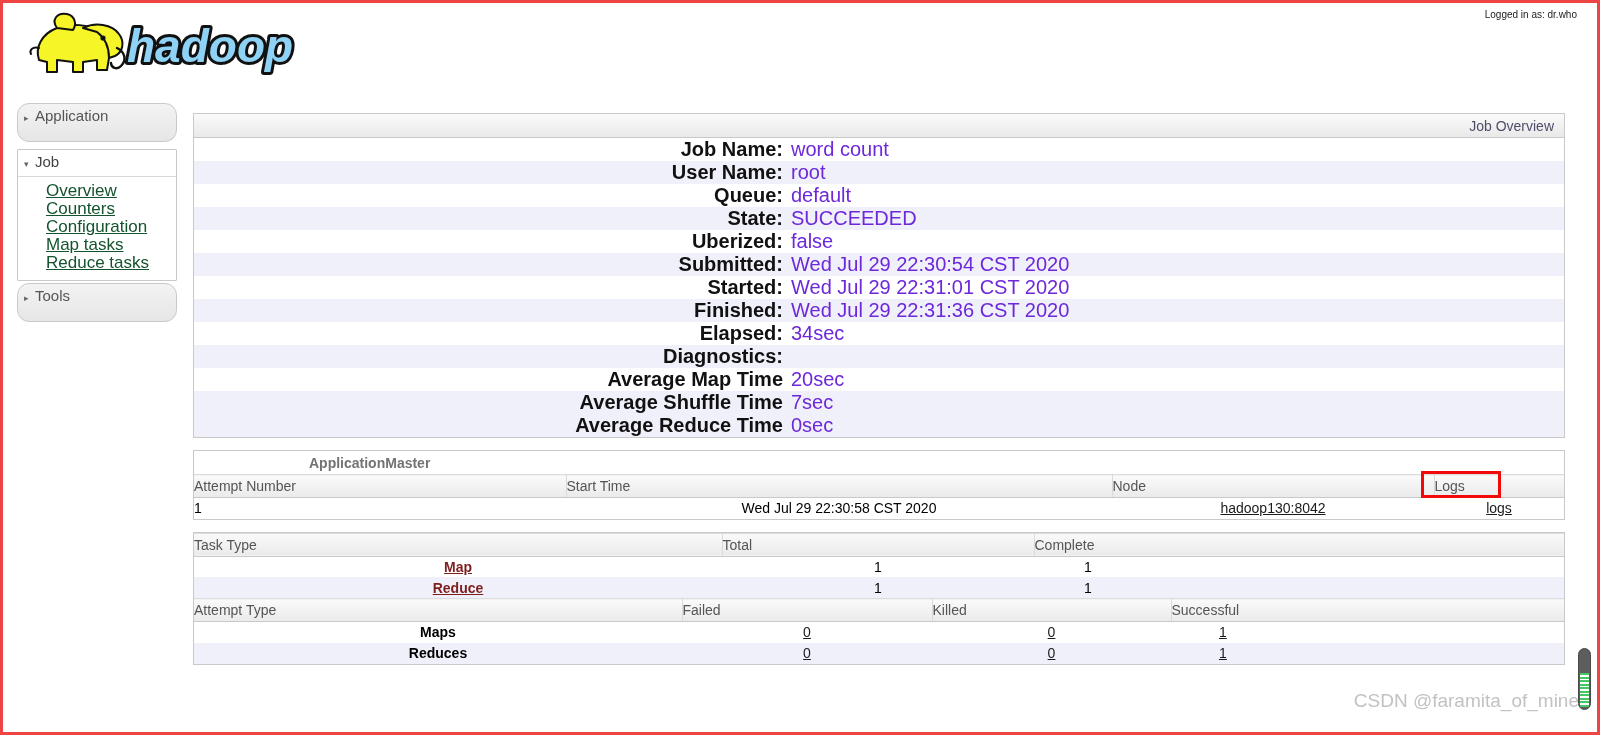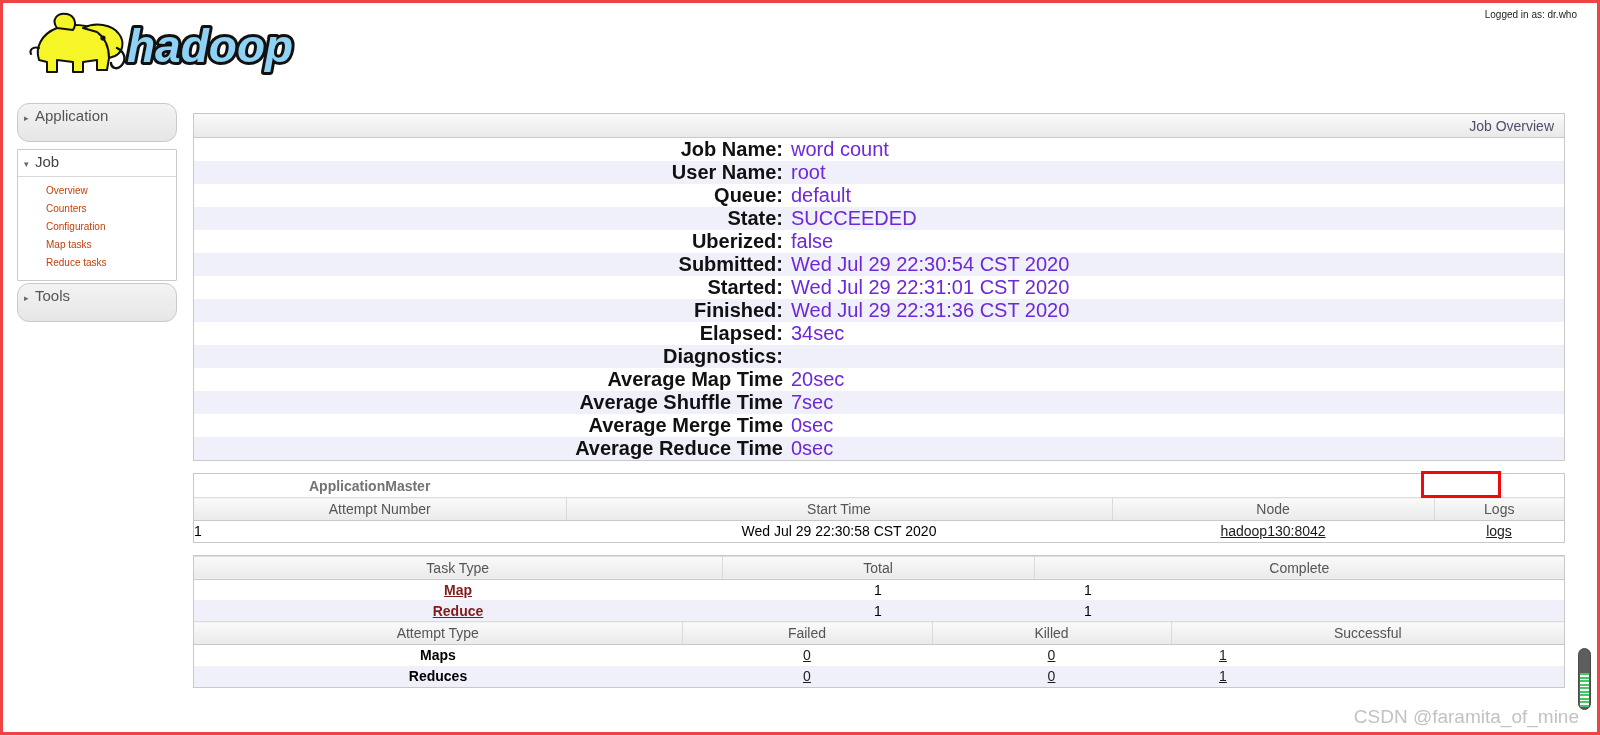--- a/index.html
+++ b/index.html
@@ -65,22 +65,23 @@
     color: #444;
     background: #fff;
     border-bottom: 1px solid #d8d8d8;
     cursor: pointer;
     line-height: 17px;
   }
   .caret { display: inline-block; width: 11px; color: #666; font-size: 9px; }
   .nav-sub { padding: 5px 0 8px 28px; background: #fff; border-radius: 0 0 4px 4px; }
   .nav-sub a {
     display: block;
-    font-size: 10px;
-    color: #c2410c;
+    font-size: 17px;
+    color: #14532d;
+    text-decoration: underline;
     line-height: 17px;
     margin-bottom: 1px;
     cursor: pointer;
   }
 
   
   #content {
     position: absolute; left: 190px; top: 110px;
     width: 1372px;
   }
@@ -107,21 +108,21 @@
   table.ov td.val { color: #6d28d9; padding-left: 0; }
   table.ov tr.alt { background: #f0f0fa; }
 
   
   table.grid { width: 100%; border-collapse: collapse; table-layout: fixed; }
   table.grid td, table.grid th { font-size: 14px; padding: 0; }
   table.grid tr { height: 21px; }
   tr.hdr td {
     background: linear-gradient(to bottom,#fafafa 0%, #eaeaea 100%);
     color: #555;
-    text-align: center;
+    text-align: left;
     font-weight: normal;
     border-right: 1px solid #dadada;
     border-bottom: 1px solid #c9c9c9;
     border-top: 1px solid #dcdcdc;
     height: 23px;
     margin-top: 32px;
   }
   tr.hdr td:last-child { border-right: none; }
   tr.alt { background: #f0f0fa; }
   td.c { text-align: center; }
@@ -139,21 +140,21 @@
   #logs-annot {
     position: absolute;
     left: 1418px; top: 468px;
     width: 80px; height: 27px;
     border: 3px solid #f00a0a;
     pointer-events: none;
   }
 
   
   #watermark {
-    position: absolute; right: 18px; bottom: 4px;
+    position: absolute; right: 18px; bottom: 20px;
     font-size: 19px; color: #c2c2c2;
     font-family: "Liberation Sans", sans-serif;
   }
 
   
   #scrollbar {
     position: absolute; right: 6px; top: 645px;
     width: 13px; height: 62px;
     background: #5d5d5d;
     border-radius: 7px;
@@ -270,24 +271,20 @@
             <td class="lbl">Diagnostics:</td>
             <td class="val"></td>
           </tr>
           <tr>
             <td class="lbl">Average Map Time</td>
             <td class="val">20sec</td>
           </tr>
           <tr class="alt">
             <td class="lbl">Average Shuffle Time</td>
             <td class="val">7sec</td>
-          </tr>
-          <tr>
-            <td class="lbl">Average Merge Time</td>
-            <td class="val">0sec</td>
           </tr>
           <tr class="alt">
             <td class="lbl">Average Reduce Time</td>
             <td class="val">0sec</td>
           </tr>
         </tbody>
       </table>
     </div>
 
     <div class="panel">

